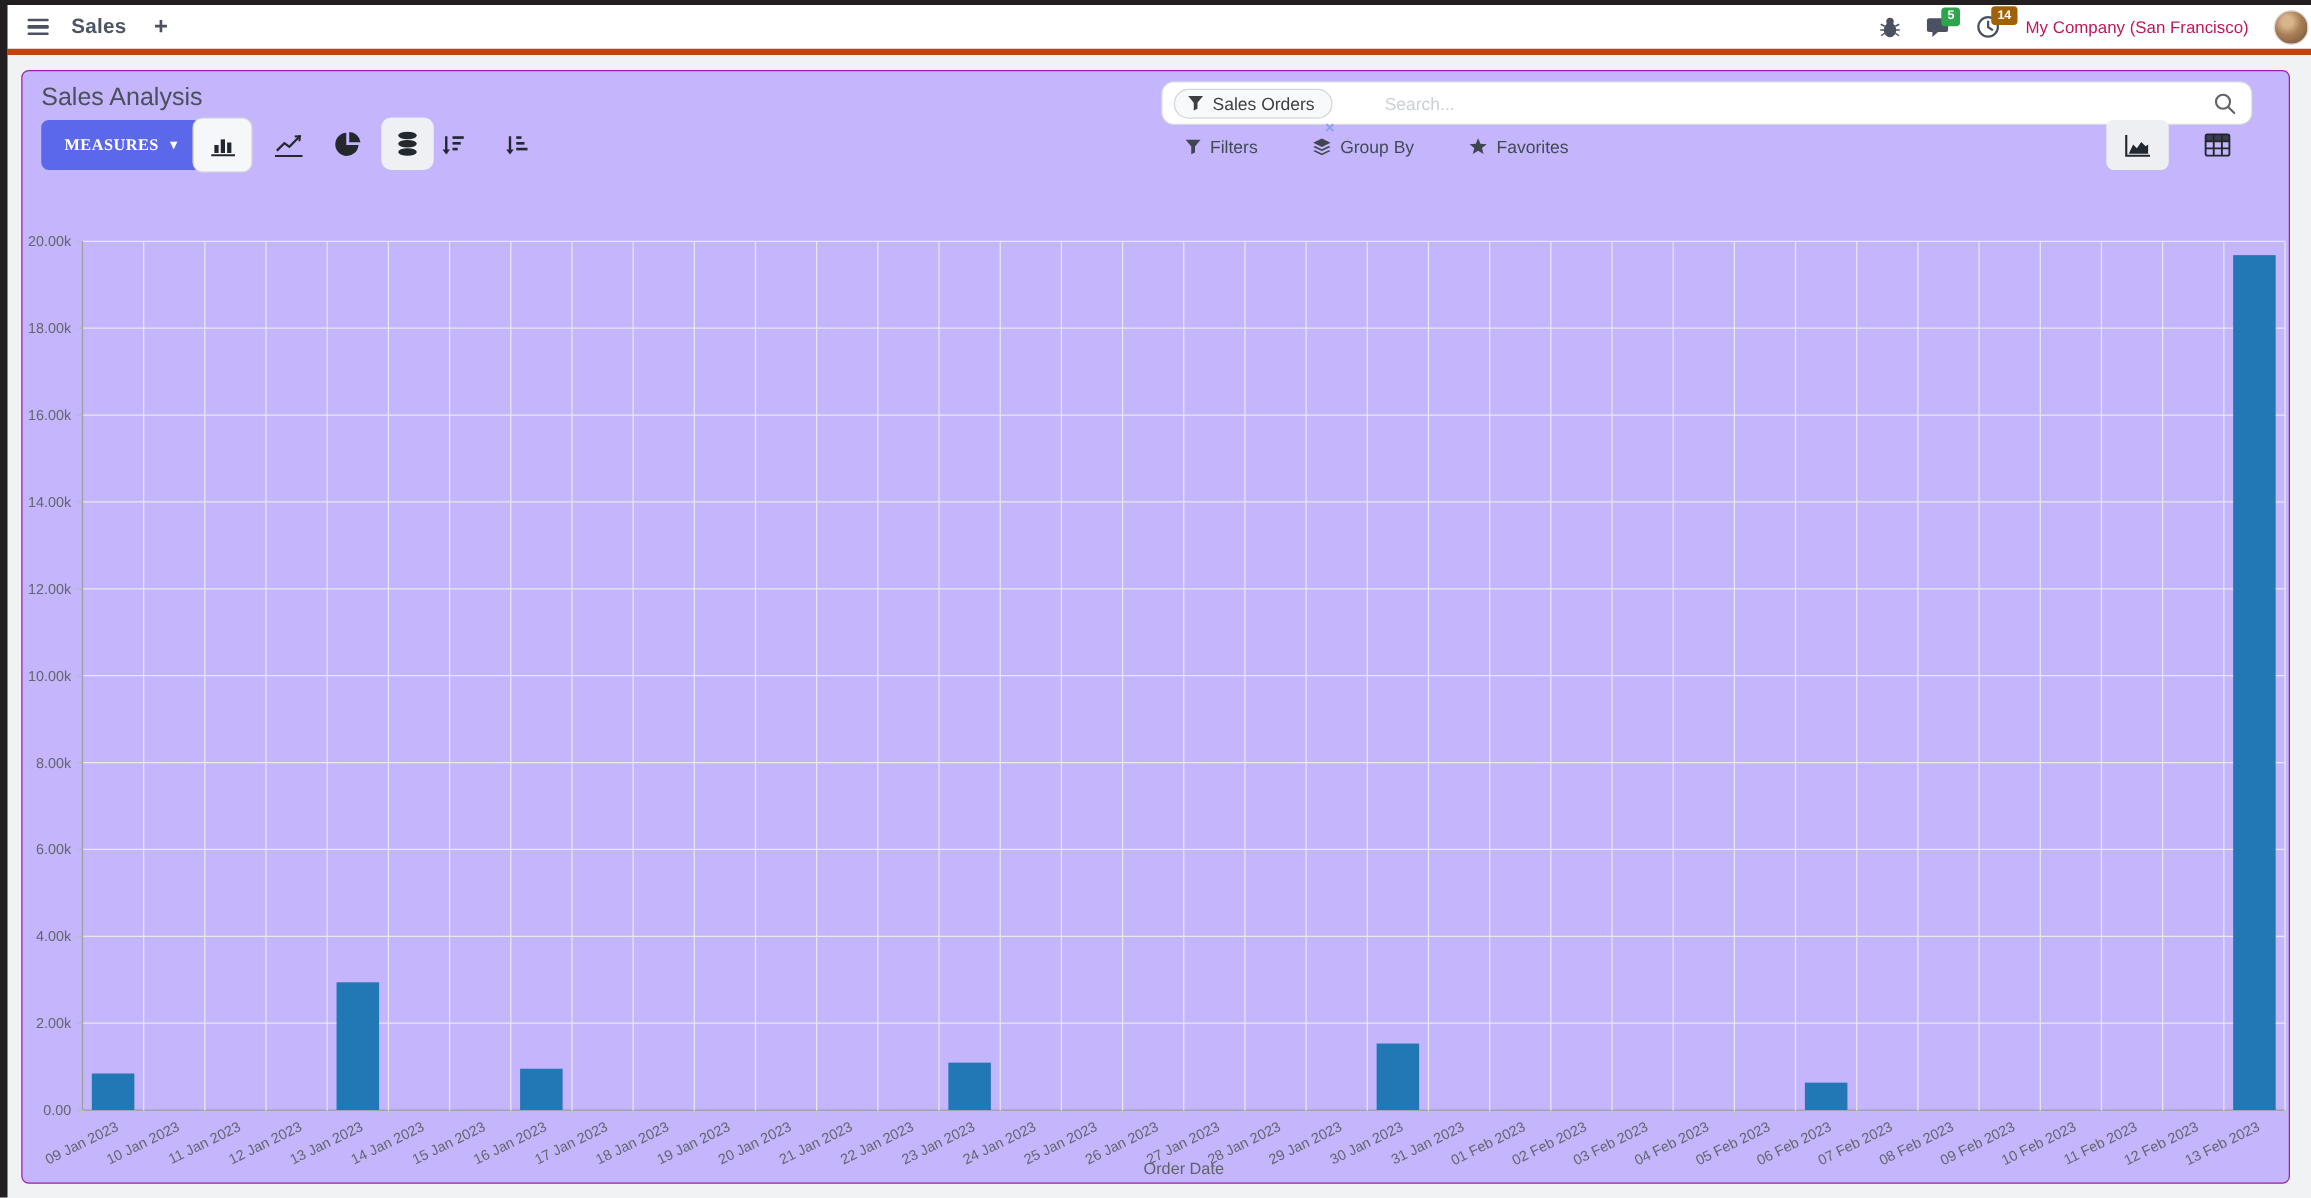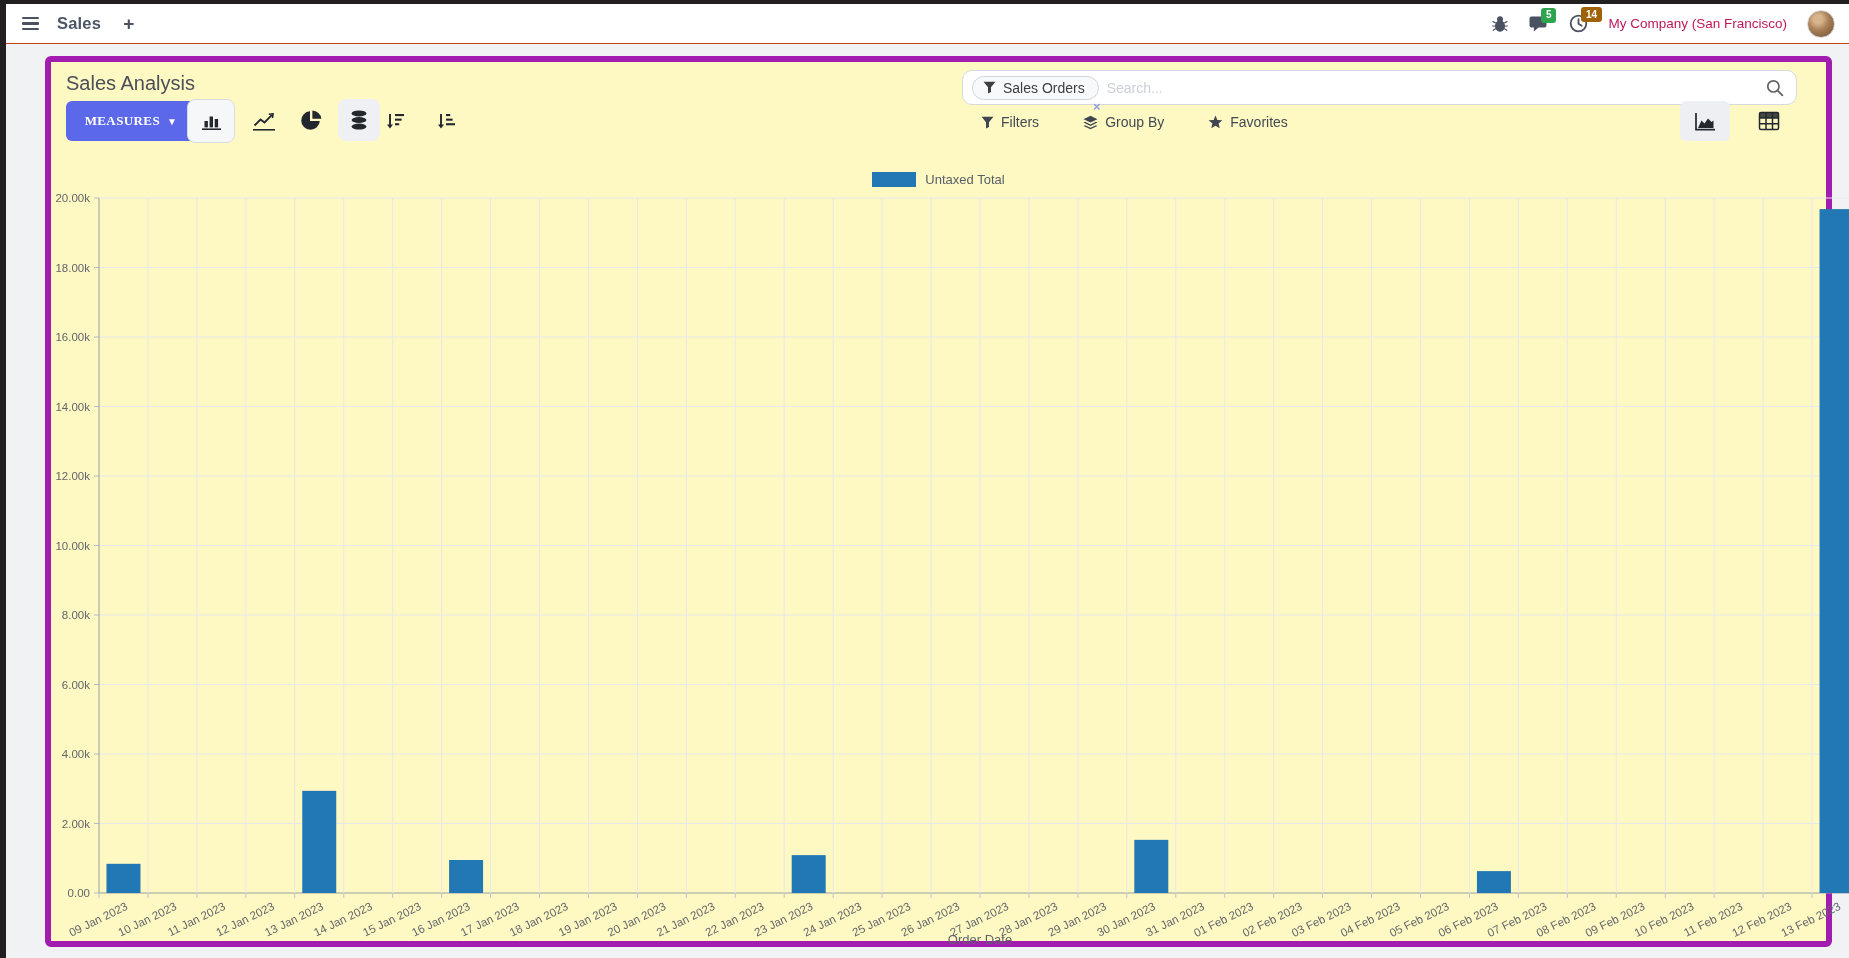--- a/index.html
+++ b/index.html
@@ -4,54 +4,54 @@
 <style>
   * { margin:0; padding:0; box-sizing:border-box; }
   html,body { width:1849px; height:958px; overflow:hidden;
     font-family:"Liberation Sans", sans-serif; background:#f1f2f4; }
 
   .edge-top  { position:absolute; top:0; left:0; width:100%; height:4px; background:#231f20; z-index:50; }
   .edge-left { position:absolute; top:0; left:0; width:6px; height:100%; background:#231f20; z-index:50; }
 
   
   .navbar { position:absolute; top:4px; left:6px; right:0; height:40px; background:#ffffff;
-    display:flex; align-items:center; padding:0 14px 0 12px; border-bottom:1px solid #c2410c; }
+    display:flex; align-items:center; padding:0 2px 0 12px; border-bottom:5px solid #c2410c; }
   .nav-left { display:flex; align-items:center; gap:14px; }
   .hamburger { display:inline-flex; flex-direction:column; gap:3px; cursor:pointer; padding:4px; }
   .hamburger i { display:block; width:17px; height:2.6px; background:#4a5160; border-radius:1px; }
   .app-name { font-size:16.5px; font-weight:600; color:#4b5563; letter-spacing:.2px; }
   .plus-btn { font-size:19px; color:#4a5160; font-weight:600; margin-left:8px; cursor:pointer; line-height:1; }
   .nav-right { margin-left:auto; display:flex; align-items:center; gap:20px; }
   .nav-ico { position:relative; display:inline-flex; align-items:center; color:#4a5160; cursor:pointer; }
   .badge { position:absolute; top:-7px; left:12px; background:#2fa44f; color:#fff; font-size:10px;
     font-weight:700; padding:1.5px 4.5px; border-radius:3px; line-height:1.2; }
   .company { font-size:13.5px; color:#be185d; }
   .avatar { width:28px; height:28px; border-radius:50%; border:1px solid #d9dbe0;
     background:radial-gradient(circle at 38% 32%, #d8b48b 0 18%, #a97f57 45%, #6e4f35 100%); }
 
   
-  .panel { position:absolute; left:17px; right:17px; top:56px; bottom:11px; background:#fef9c3;
-    border:6px solid #a21caf; border-radius:6px;margin-left:28px; }
+  .panel { position:absolute; left:17px; right:17px; top:56px; bottom:11px; background:#c4b5fd;
+    border:1px solid #a21caf; border-radius:6px; }
 
   .page-title { position:absolute; left:15px; top:10px; font-size:20px; font-weight:500; color:#4a4f59; }
 
   .measures-btn { position:absolute; left:15px; top:39px; width:130px; height:40px; border:none;
     border-radius:6px; color:#fff; font-size:13px; font-weight:700; letter-spacing:.4px;
     font-family:Liberation Serif, serif; cursor:pointer; display:flex; align-items:center;
     justify-content:center; gap:7px; }
   .measures-caret { font-size:10px; margin-top:1px; }
 
   .icon-btn { position:absolute; display:flex; align-items:center; justify-content:center;
     color:#23272e; cursor:pointer; background:transparent; border:none; }
   .icon-btn.selected { background:#f6f7f8; border:1px solid #d9dbdf; border-radius:8px; }
   .icon-btn.active   { background:#eef0f4; border-radius:8px; }
 
   
   .search-box { position:absolute; left:911px; right:29px; top:8px; height:35px; background:#fff;
-    border:1px solid #d6d9de; border-radius:10px; display:flex; align-items:center; padding:0 12px 0 9px; }
+    border:1px solid #d6d9de; border-radius:10px; display:flex; align-items:center; padding:0 12px 0 9px;gap:34px; }
   .facet { display:inline-flex; align-items:center; gap:7px; height:24px; padding:0 13px 0 10px;
     border:1px solid #d2d6db; border-radius:13px; background:#f8f9fa; color:#3c4043;
     font-size:14px; cursor:pointer; white-space:nowrap; }
   .search-placeholder { margin-left:8px; font-size:14px; color:#ccd0d6; flex:1; }
   .facet-remove { position:absolute; left:130px; top:29px; color:#8fa0ea; font-size:13px;
     font-weight:700; cursor:pointer; line-height:1; }
   .search-mag { margin-left:auto; color:#5f6368; display:flex; cursor:pointer; }
 
   .menus-row { position:absolute; left:930px; top:52px; display:flex; align-items:flex-start; gap:44px; }
   .menu-item { display:flex; align-items:center; gap:7px; color:#424a54; font-size:14px; cursor:pointer; }
@@ -219,24 +219,20 @@
     </span>
     <span class="sw-btn">
       <svg width="22" height="20" viewBox="0 0 22 20" fill="none" stroke="currentColor" stroke-width="1.5">
         <rect x="1.5" y="1.5" width="19" height="17" rx="1.5"></rect>
         <path d="M1.5 7 H20.5 M1.5 12.7 H20.5 M8 1.5 V18.5 M14.5 1.5 V18.5"></path>
         <rect x="1.5" y="1.5" width="19" height="5.5" fill="currentColor" stroke="none" opacity="0.85"></rect>
       </svg>
     </span>
   </div>
 
-  <div class="legend">
-    <span class="legend-swatch" style="background: rgb(34, 119, 181);"></span>
-    <span class="legend-label">Untaxed Total</span>
-  </div>
 
   <svg id="chart-svg">
       <line x1="65" y1="887" x2="1827" y2="887" stroke="#9b9ea3" stroke-width="1"></line>
       <line x1="60" y1="887" x2="65" y2="887" stroke="#b9bcc0"></line>
       <text x="56" y="891" text-anchor="end" font-size="11.5" fill="#63666b">0.00</text>
       <line x1="65" y1="817.5" x2="1827" y2="817.5" stroke="#e7e8ea" stroke-width="1"></line>
       <line x1="60" y1="817.5" x2="65" y2="817.5" stroke="#b9bcc0"></line>
       <text x="56" y="821.5" text-anchor="end" font-size="11.5" fill="#63666b">2.00k</text>
       <line x1="65" y1="748" x2="1827" y2="748" stroke="#e7e8ea" stroke-width="1"></line>
       <line x1="60" y1="748" x2="65" y2="748" stroke="#b9bcc0"></line>

